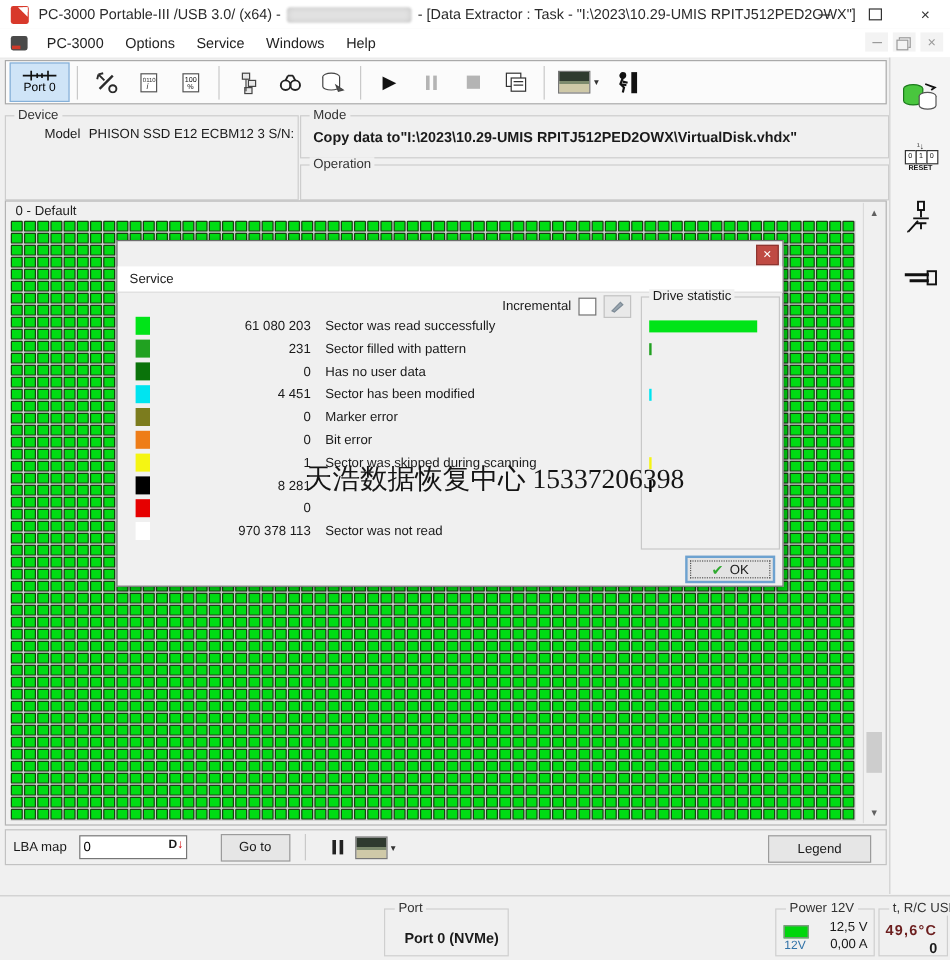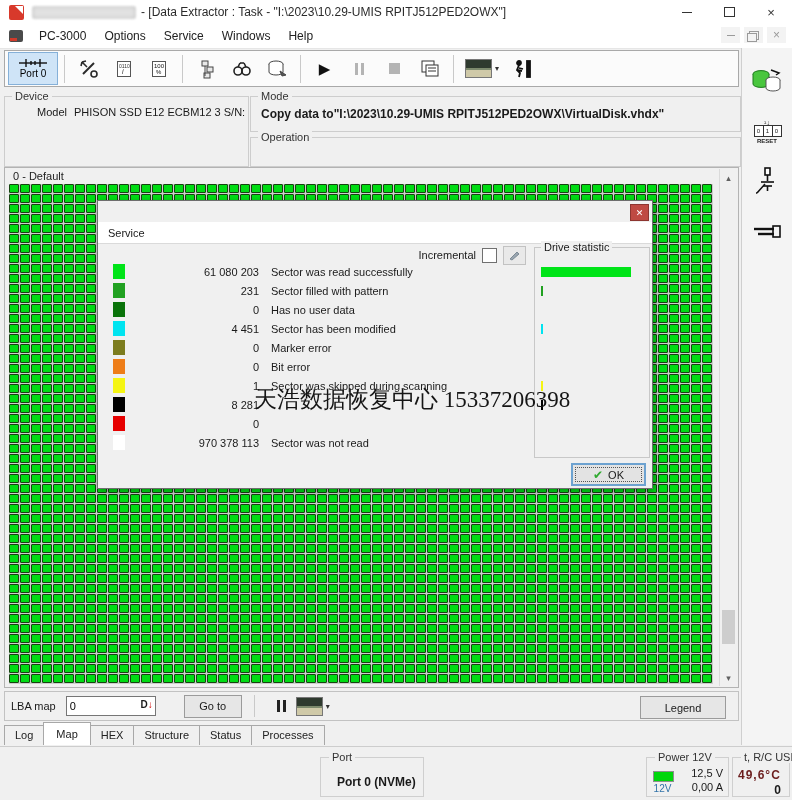--- a/index.html
+++ b/index.html
@@ -117,20 +117,21 @@
   svg{display:block;}
 </style>
 </head>
 <body>
 
 <div id="root">
 
   <div class="titlebar">
     <span class="appicon"></span>
     <span class="titletext">
+      <span>PC-3000 Portable-III /USB 3.0/ (x64) -</span>
       <span class="redacted"></span>
       <span>- [Data Extractor : Task - "I:\2023\10.29-UMIS RPITJ512PED2OWX"]</span>
     </span>
     <span class="winbtns">
       <span class="winbtn">
           <span class="minbar"></span>
         </span>
       <span class="winbtn">
           <span class="maxbox"></span>
         </span>
@@ -3676,28 +3677,20 @@
     <span class="lbasep"></span>
     <span class="pause2">
         <span></span>
         <span></span>
       </span>
     <span class="thumb"></span>
     <span class="ddarrow">▾</span>
     <span class="btn legendbtn">Legend</span>
   </div>
 
-  <div class="tabs">
-    <span class="tab">Log</span>
-    <span class="tab active">Map</span>
-    <span class="tab">HEX</span>
-    <span class="tab">Structure</span>
-    <span class="tab">Status</span>
-    <span class="tab">Processes</span>
-  </div>
 
   <div class="statusbar">
     <div class="sgroup" style="left:320px;width:104px;">
       <span class="sglabel">Port</span>
       <span class="portval">Port 0 (NVMe)</span>
     </div>
     <div class="sgroup" style="left:646px;width:83px;">
       <span class="sglabel">Power 12V</span>
       <span class="pwrled" style="background: rgb(0, 214, 12);"></span>
       <span class="pwrledlbl">12V</span>

